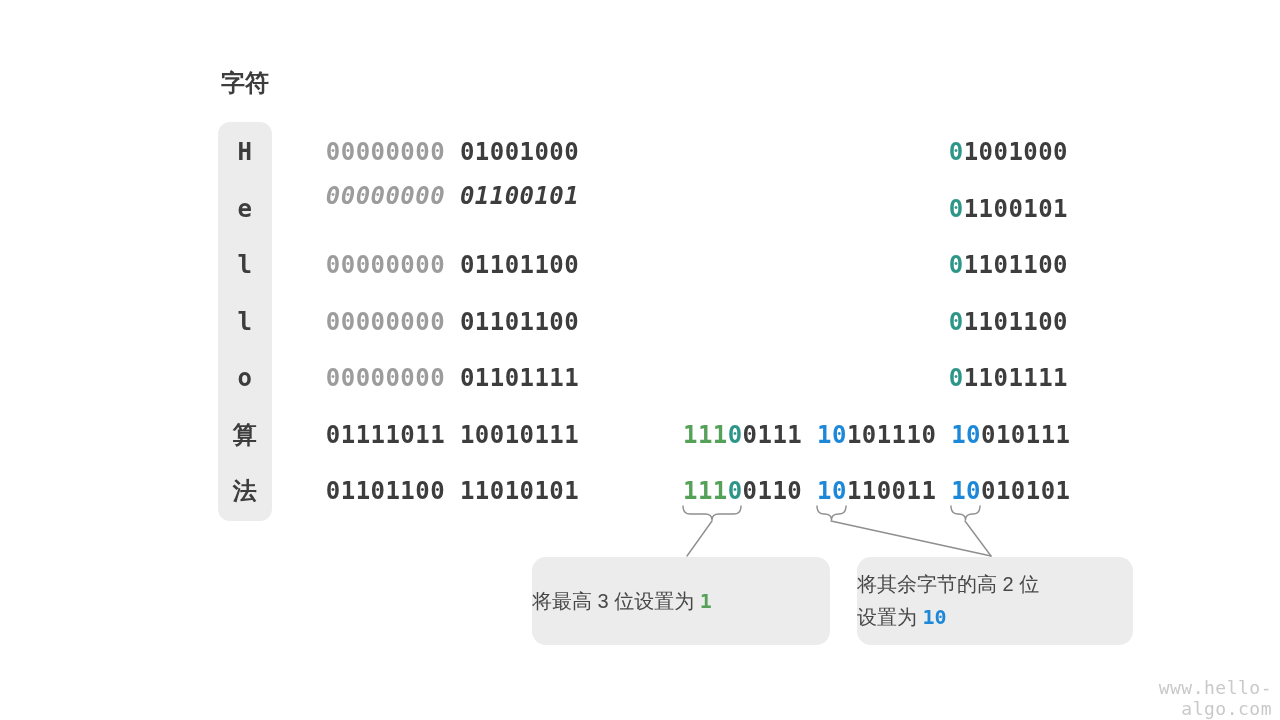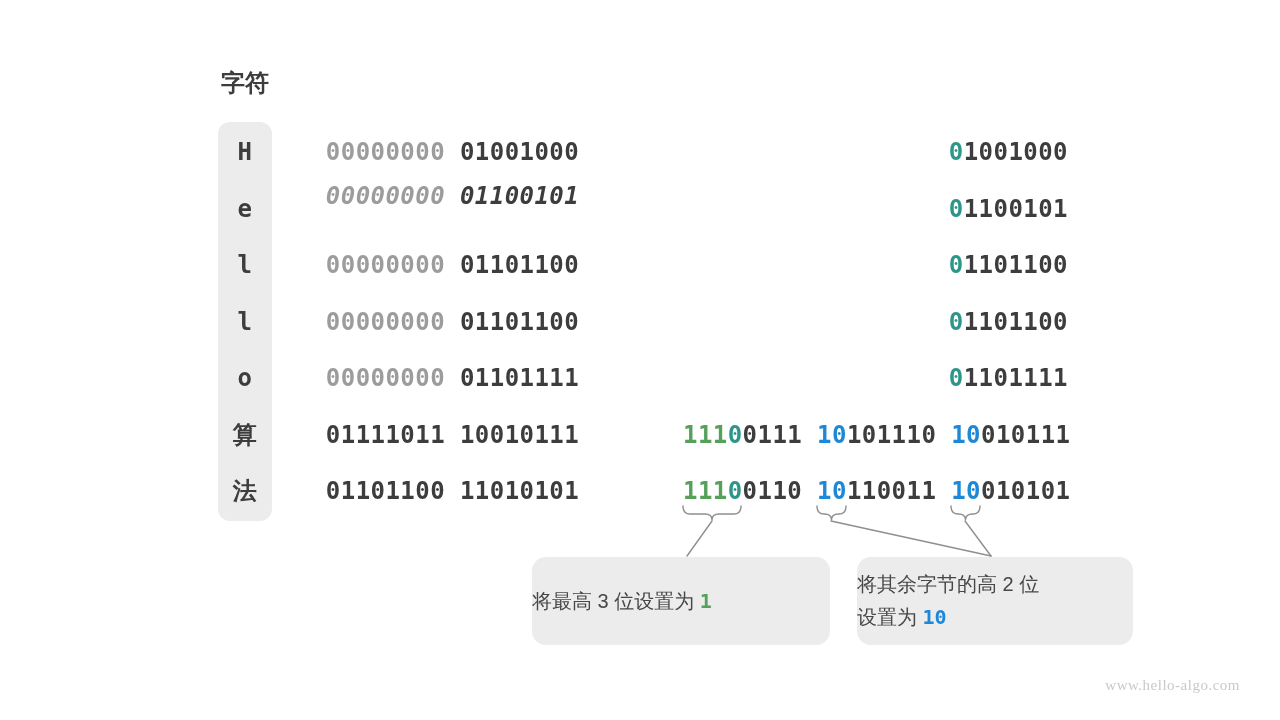--- a/index.html
+++ b/index.html
@@ -26,22 +26,22 @@
   .seg-teal{color:var(--teal);}
   .seg-green{color:var(--green);}
   .seg-blue{color:var(--blue);margin-top:44px;}
   .annot-svg{position:absolute;left:0;top:0;pointer-events:none;}
   .callout{position:absolute;top:557px;height:88px;background:var(--panel);border-radius:14px;
            display:flex;flex-direction:column;justify-content:center;align-items:flex-start;}
   .callout-left{left:532px;width:298px;}
   .callout-right{left:857px;width:276px;}
   .callout-line{font-size:20px;line-height:33px;color:var(--dark2);white-space:pre;text-align:center;}
   .callout-line .mono{font-weight:700;font-size:20px;}
-  .watermark{position:absolute;left:1060px;top:677px;width:180px;text-align:right;
-             font-size:15px;letter-spacing:0.5px;color:var(--faint);font-family:Liberation Serif, serif;}
+  .watermark{position:absolute;left:1092px;top:677px;width:180px;text-align:right;
+             font-size:18px;letter-spacing:0.5px;color:var(--faint);}
 </style>
 </head>
 <body>
 
 <div class="canvas">
 
   <div class="hdr hdr-char">字符</div>
 
   <div class="char-strip"></div>
 

